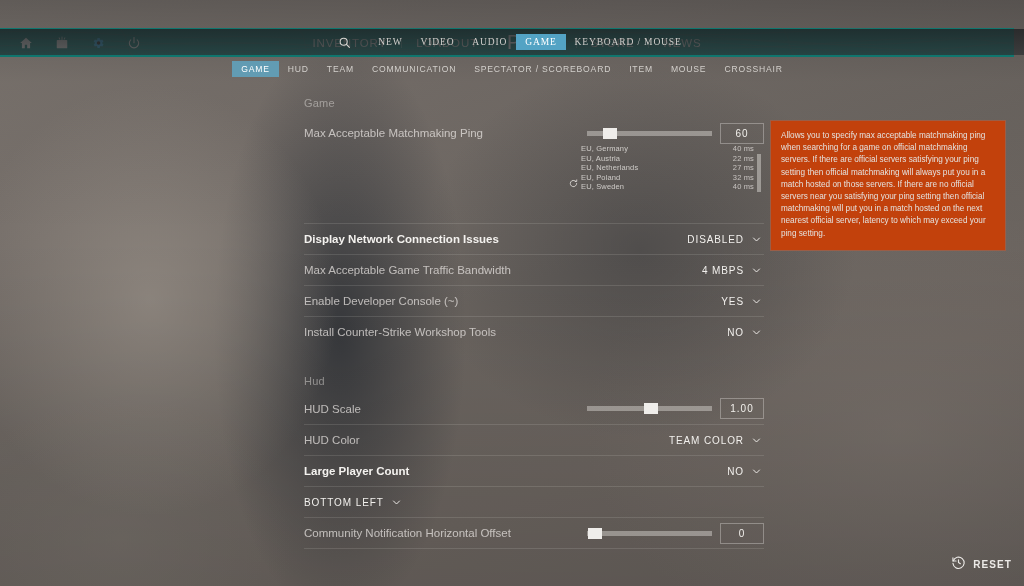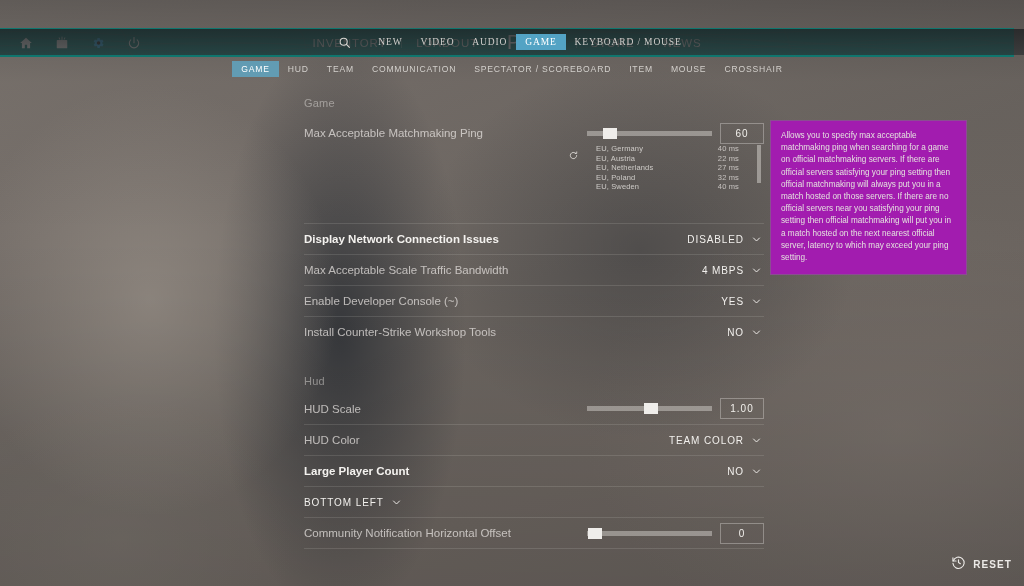--- a/index.html
+++ b/index.html
@@ -152,40 +152,40 @@
     border: 1px solid rgba(236,233,229,0.35);
     display: flex; align-items: center; justify-content: center;
     font-size: 10px; color: #f2f0ec; letter-spacing: 1px;
     cursor: text;
   }
 
   
   #pinglist {
     position: absolute; left: 265px; top: 52px;
     width: 192px;
-    display: flex; align-items: flex-start; gap: 18px;
+    display: flex; align-items: flex-end; gap: 3px;
   }
   #refresh-btn { margin-top: 2px; cursor: pointer; }
   .ping-rows { flex: 1; }
   .ping-row {
     display: flex; justify-content: space-between;
     font-size: 7.5px; color: rgba(235,232,228,0.78);
     line-height: 9.6px; letter-spacing: 0.15px;
   }
   .ping-ms { color: rgba(235,232,228,0.72); }
   #ping-scroll {
     width: 4px; height: 38px; background: rgba(240,238,234,0.42);
     margin-top: 1px;
   }
 
   
   #tooltip {
     position: absolute;
-    left: 770px; top: 120px; width: 197px;
-    background: #a21caf;
+    left: 770px; top: 120px; width: 236px;
+    background: #c2410c;
     border: 1px solid rgba(120,118,122,0.55);
     padding: 9px 10px 10px 10px;
     z-index: 8;
     font-size: 8.2px; line-height: 12.2px;
     color: #e4e2df;
   }
 
   
   #reset-btn {
     position: absolute; right: 12px; bottom: 12px;
@@ -335,21 +335,21 @@
     <div class="row-label">Display Network Connection Issues</div>
     <div class="row-value">DISABLED</div>
     <div class="chev">
       <svg width="9" height="9" viewBox="0 0 24 24" fill="none" stroke="#f0eeea" stroke-width="2.6" stroke-linecap="round">
           <path d="M4 8 L12 16 L20 8"></path>
         </svg>
     </div>
   </div>
 
   <div class="row">
-    <div class="row-label">Max Acceptable Scale Traffic Bandwidth</div>
+    <div class="row-label">Max Acceptable Game Traffic Bandwidth</div>
     <div class="row-value">4 MBPS</div>
     <div class="chev">
       <svg width="9" height="9" viewBox="0 0 24 24" fill="none" stroke="#f0eeea" stroke-width="2.6" stroke-linecap="round">
           <path d="M4 8 L12 16 L20 8"></path>
         </svg>
     </div>
   </div>
 
   <div class="row">
     <div class="row-label">Enable Developer Console (~)</div>

